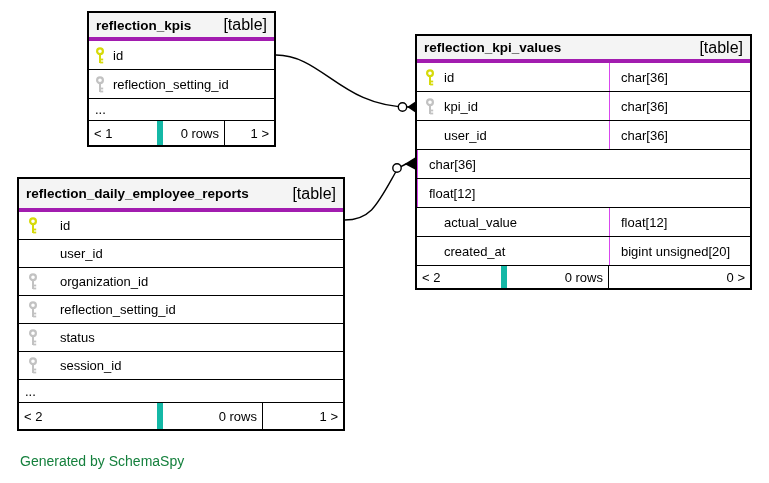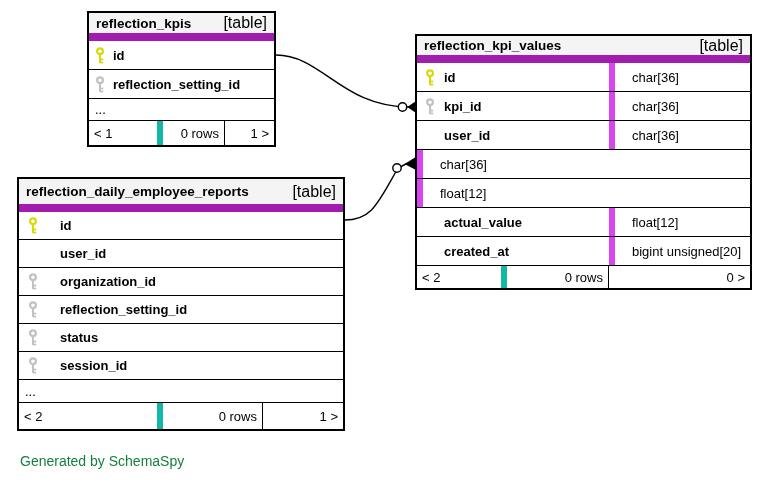--- a/index.html
+++ b/index.html
@@ -9,37 +9,37 @@
     overflow:hidden;
   }
   .connector-layer { position:absolute; left:0; top:0; width:769px; height:483px; }
 
   .table-node {
     position:absolute; background:#ffffff; border:2px solid #000;
     box-sizing:border-box; display:flex; flex-direction:column;
   }
   .tbl-header {
     display:flex; justify-content:space-between; align-items:center;
-    background:#f4f4f4; border-bottom:8px solid #a21caf; box-sizing:border-box;
+    background:#f4f4f4; border-bottom:4px solid #a21caf; box-sizing:border-box;
     padding:0 7px;
   }
   .tbl-name { font-weight:bold; font-size:13.5px; cursor:pointer; }
   .tbl-kind { font-size:16px; font-weight:normal; }
 
   .tbl-row {
     display:flex; align-items:center; border-bottom:1px solid #000;
     box-sizing:border-box; font-size:13px;
   }
   .key-slot { display:flex; align-items:center; box-sizing:border-box; flex:none; }
-  .col-name { white-space:nowrap;font-weight:bold; }
+  .col-name { white-space:nowrap; }
 
   .row-main { display:flex; align-items:center; box-sizing:border-box; flex:none; height:100%; }
   .type-cell {
-    border-left:6px solid #d946ef; flex:1; height:100%;
-    display:flex; align-items:center; padding:0 17px; box-sizing:border-box;
+    border-left:1px solid #d946ef; flex:1; height:100%;
+    display:flex; align-items:center; padding:0 11px; box-sizing:border-box;
     white-space:nowrap;
   }
 
   .ellipsis-row {
     display:flex; align-items:flex-end; border-bottom:1px solid #000;
     box-sizing:border-box; font-size:13px; padding:0 0 3px 6px;
   }
   .tbl-footer { display:flex; font-size:13px; box-sizing:border-box; }
   .f-cell { display:flex; align-items:center; padding:0 5px; box-sizing:border-box; flex:none; }
   .f-mid { border-left:6px solid #14b8a6; border-right:1px solid #000; justify-content:flex-end; }

